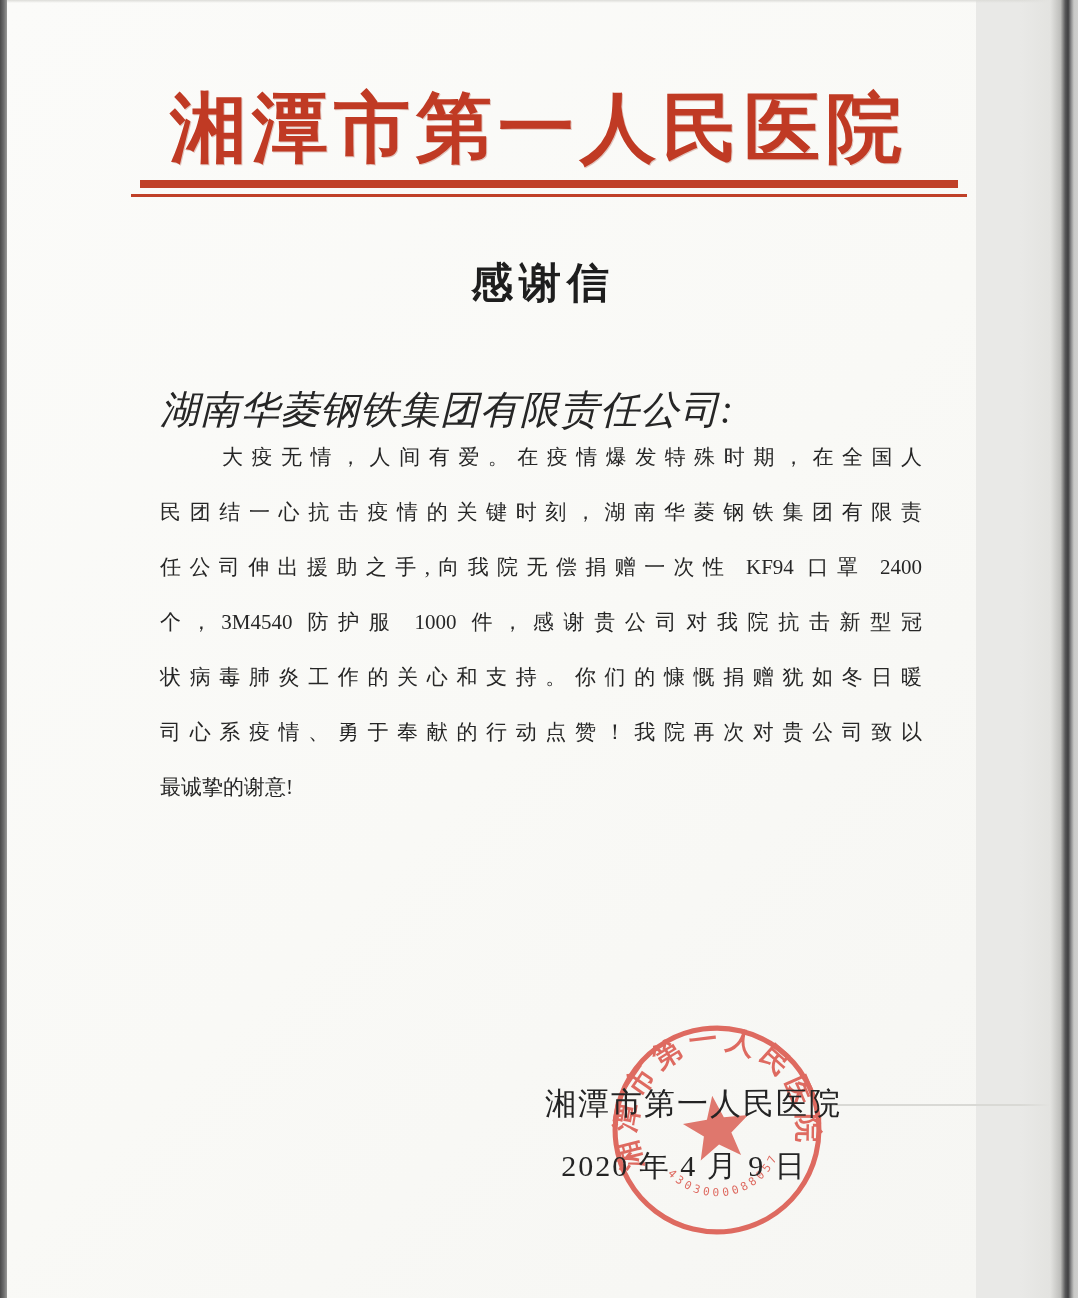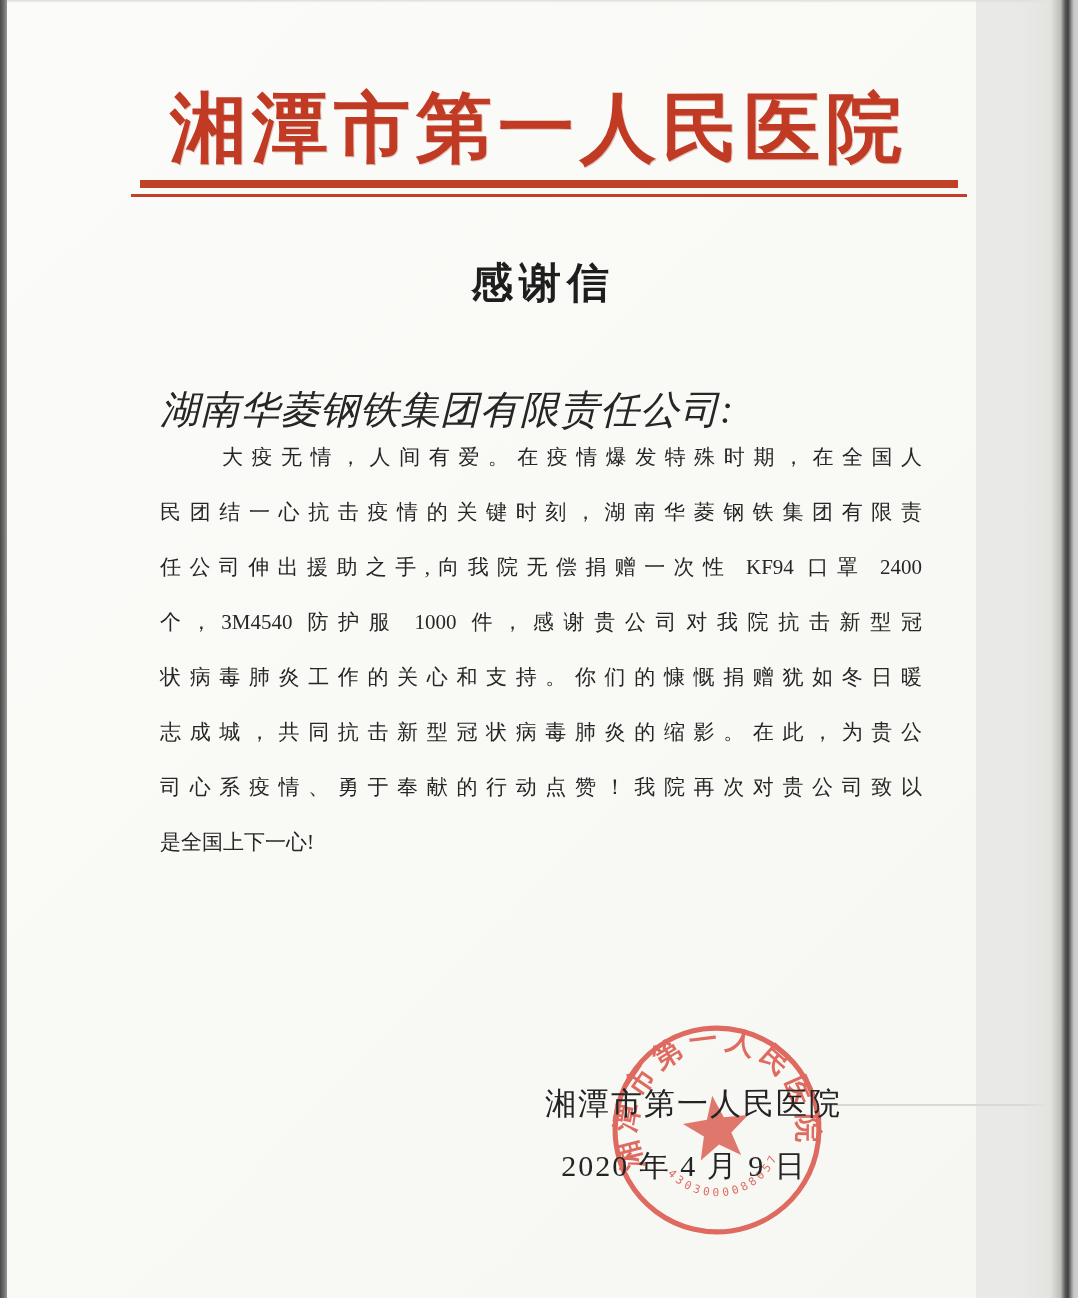--- a/index.html
+++ b/index.html
@@ -104,23 +104,22 @@
   <div class="letter-title">感谢信</div>
 
   <div class="recipient">湖南华菱钢铁集团有限责任公司:</div>
 
   <div class="body-block">
     <div class="body-line first">大疫无情，人间有爱。在疫情爆发特殊时期，在全国人</div>
     <div class="body-line">民团结一心抗击疫情的关键时刻，湖南华菱钢铁集团有限责</div>
     <div class="body-line">任公司伸出援助之手,向我院无偿捐赠一次性 KF94 口罩 2400</div>
     <div class="body-line">个，3M4540 防护服 1000 件，感谢贵公司对我院抗击新型冠</div>
     <div class="body-line">状病毒肺炎工作的关心和支持。你们的慷慨捐赠犹如冬日暖</div>
-    <div class="body-line">志成城，共同抗击新型冠状病毒肺炎的缩影。在此，为贵公</div>
     <div class="body-line">司心系疫情、勇于奉献的行动点赞！我院再次对贵公司致以</div>
-    <div class="body-line last">是全国上下一心!</div>
+    <div class="body-line last">最诚挚的谢意!</div>
   </div>
 
   <div class="scan-line"></div>
 
   <svg class="seal" viewBox="0 0 210 210">
     <defs>
       <path id="sealRingPath" d="M 29.8 132.4 A 80 80 0 1 1 180.2 132.4" fill="none"></path>
       <path id="sealNumPath" d="M 48.7 137.5 A 65 65 0 0 0 161.3 137.5" fill="none"></path>
     </defs>
     <circle cx="105" cy="105" r="100" fill="none" stroke="#d8473c" stroke-width="5"></circle>

